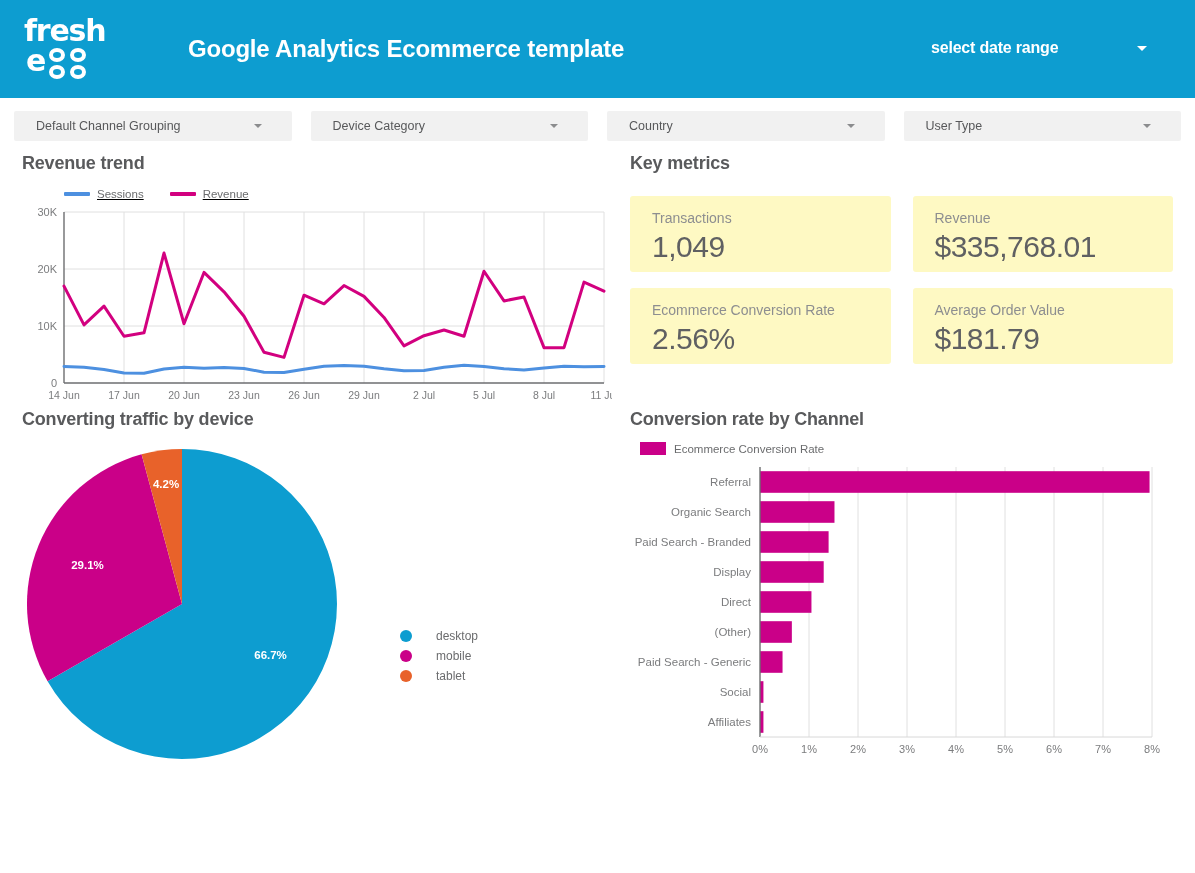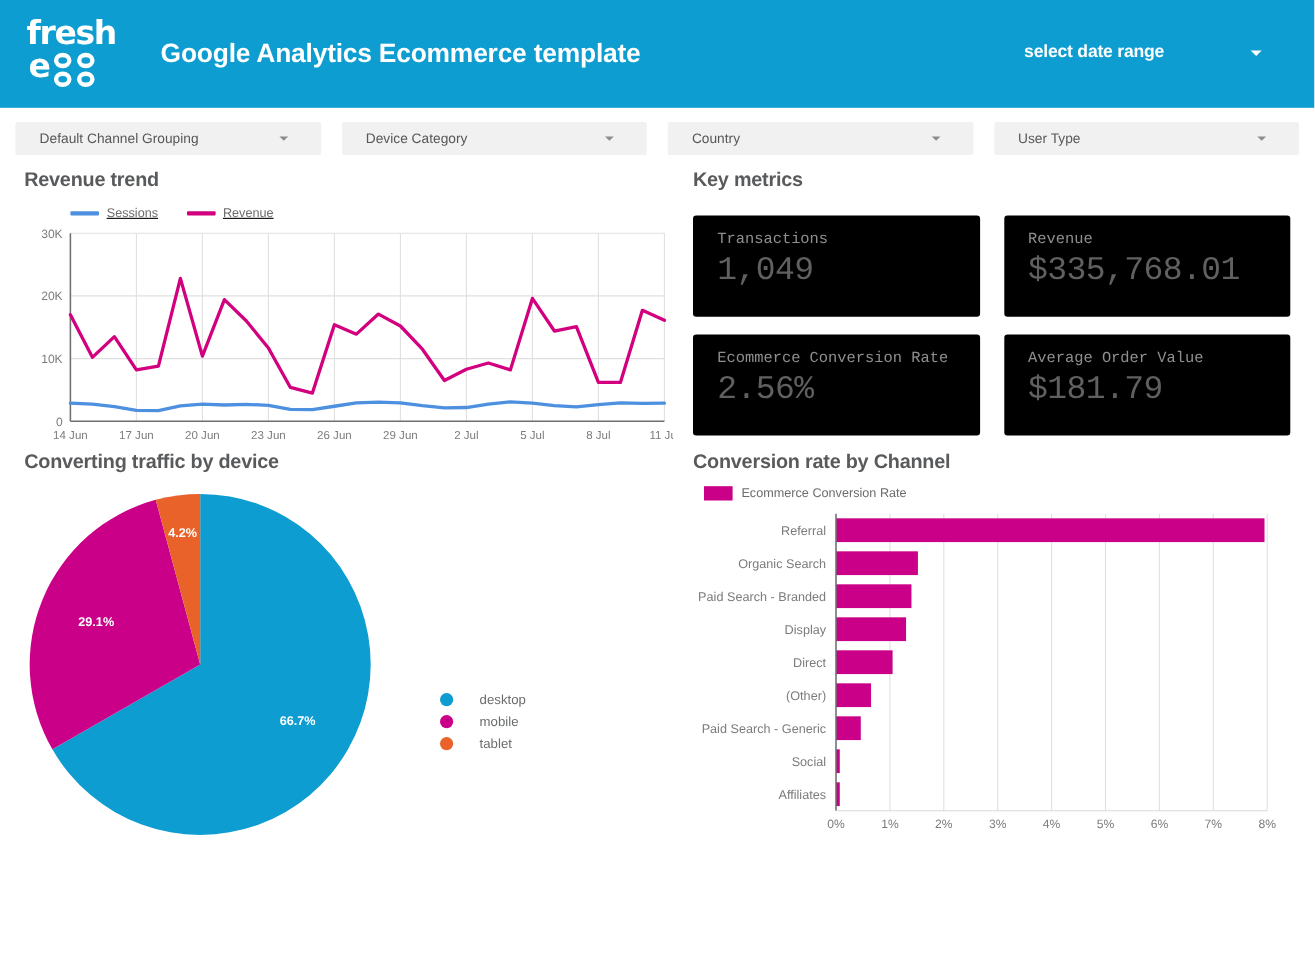--- a/index.html
+++ b/index.html
@@ -10,20 +10,21 @@
     overflow: hidden;
   }
 
   
   .header {
     position: relative;
     height: 98px;
     background: #0d9dd0;
     display: flex;
     align-items: center;
+    gap: 42px;
   }
   .logo {
     width: 92px; height: 66px;
     margin-left: 22px; margin-right: 32px;
     position: relative;
     flex: 0 0 auto;
   }
   .logo-word {
     color: #ffffff;
     font-family: "DejaVu Sans", sans-serif;
@@ -138,25 +139,24 @@
   .legend-text { font-size: 11.5px; color: #6b6c6e; }
 
   
   .metrics-grid {
     display: grid;
     grid-template-columns: 1fr 1fr;
     gap: 16px 22px;
     margin-top: 22px;
   }
   .metric-card {
-    background: #000000;
+    background: #fef9c3;
     border-radius: 3px;
-    height: 92px;
+    height: 76px;
     padding: 14px 22px 0 22px;
-    font-family: Liberation Mono, monospace;
   }
   .metric-label {
     font-size: 14px;
     color: #8d8e90;
     margin-bottom: 1px;
   }
   .metric-value {
     font-size: 30px;
     color: #5f6062;
     letter-spacing: -0.5px;

